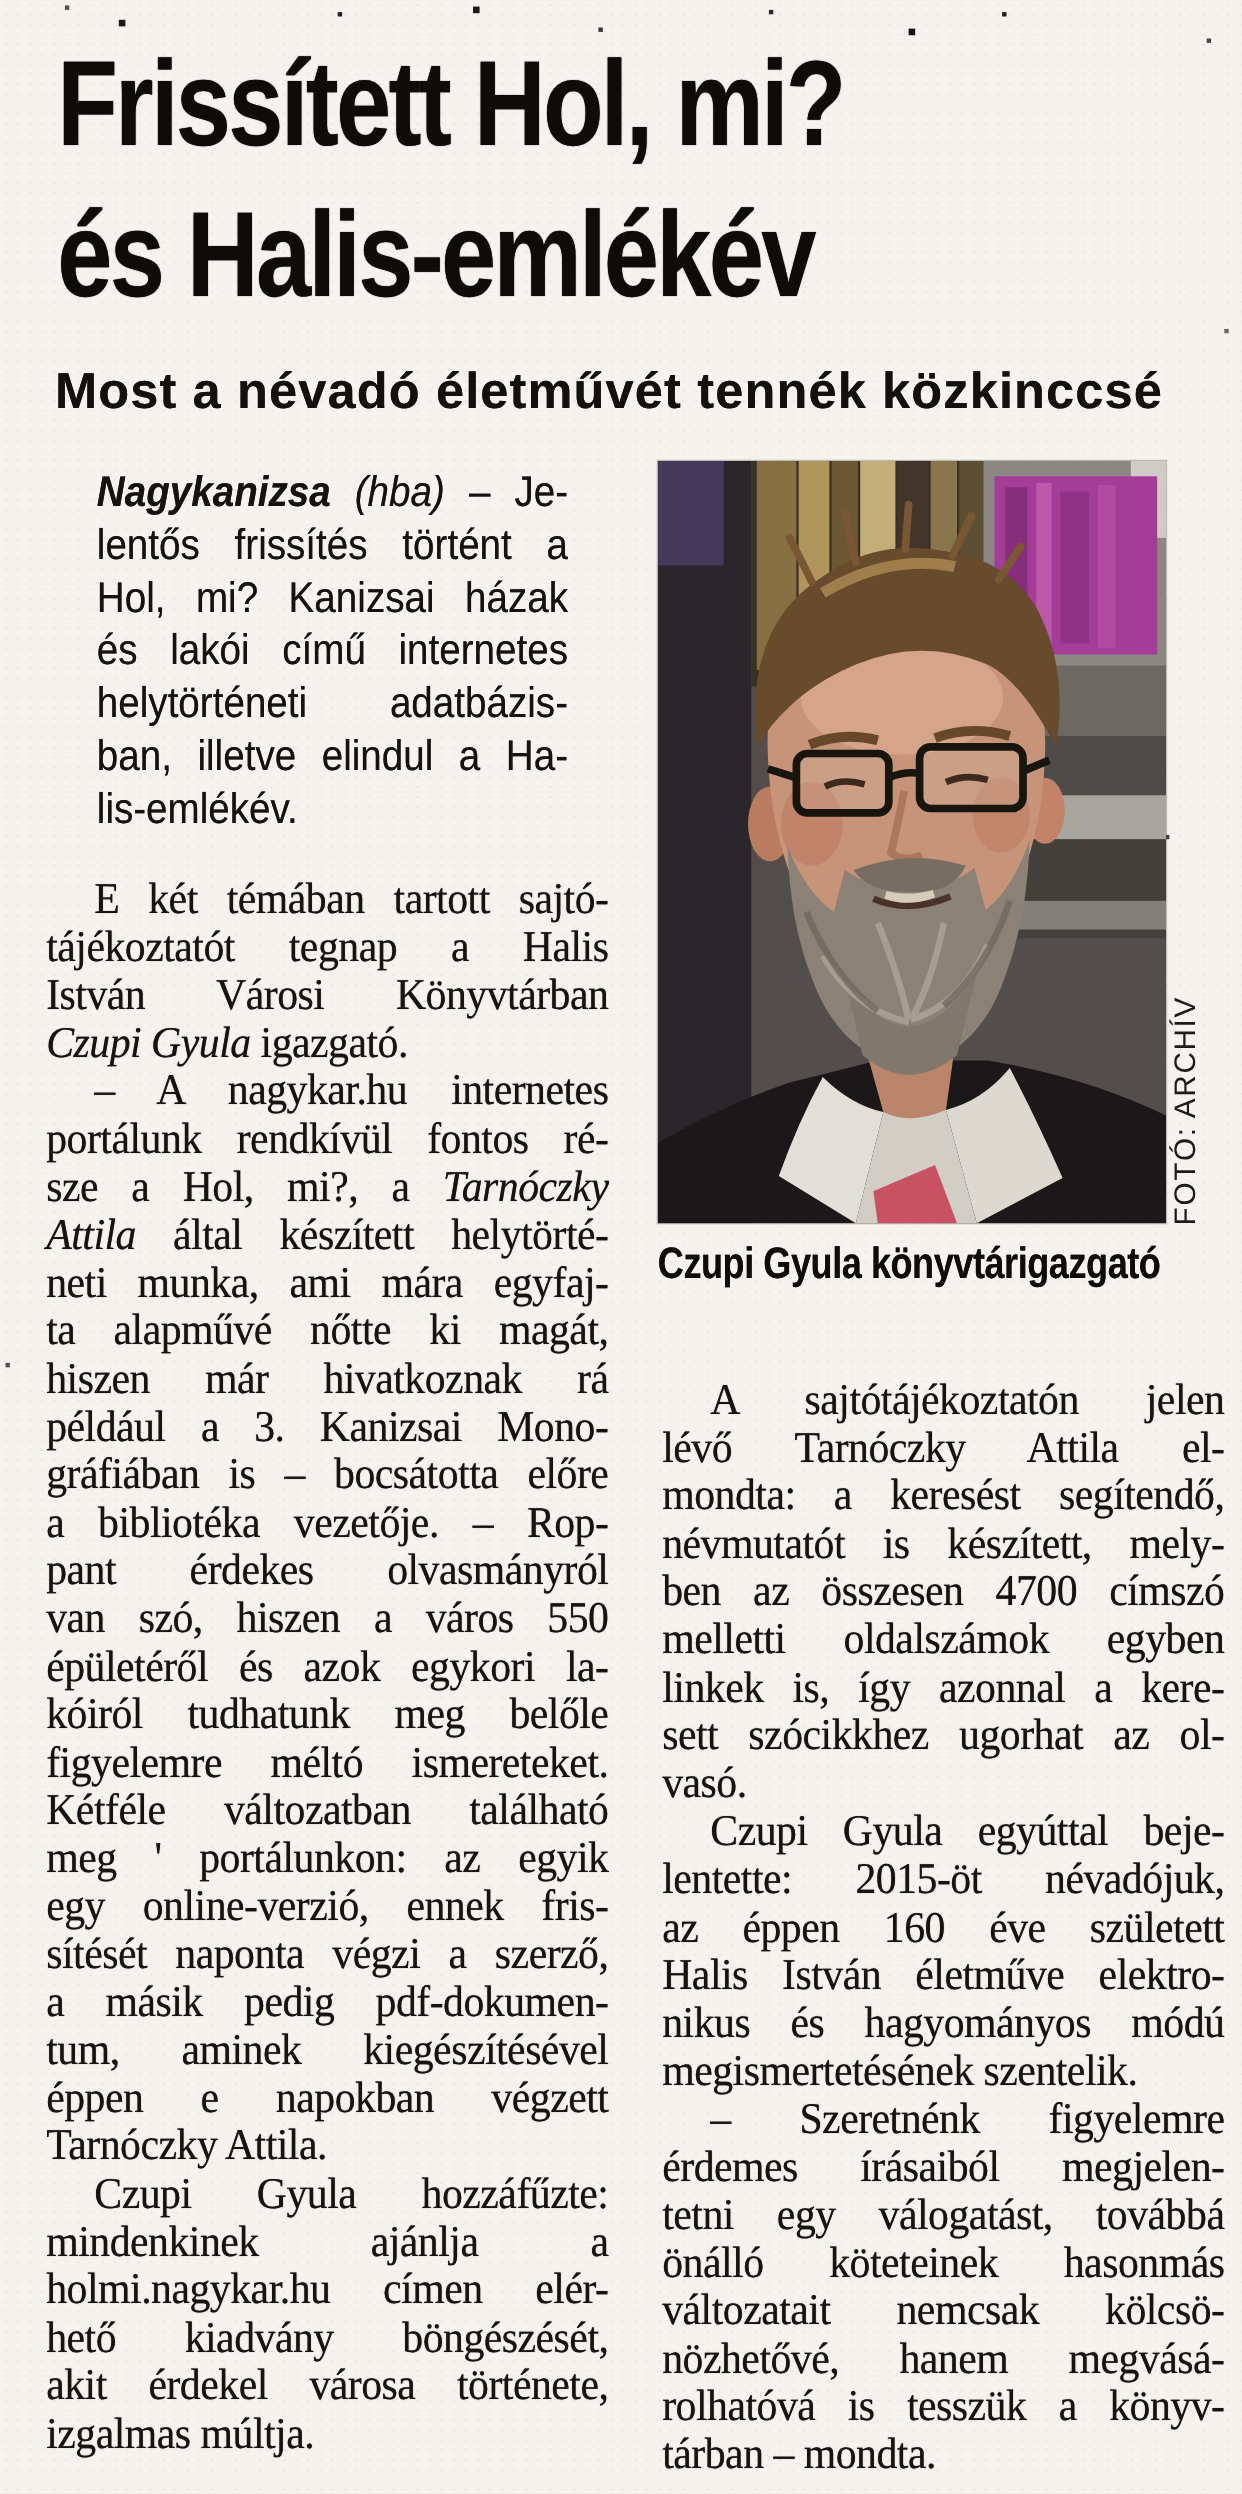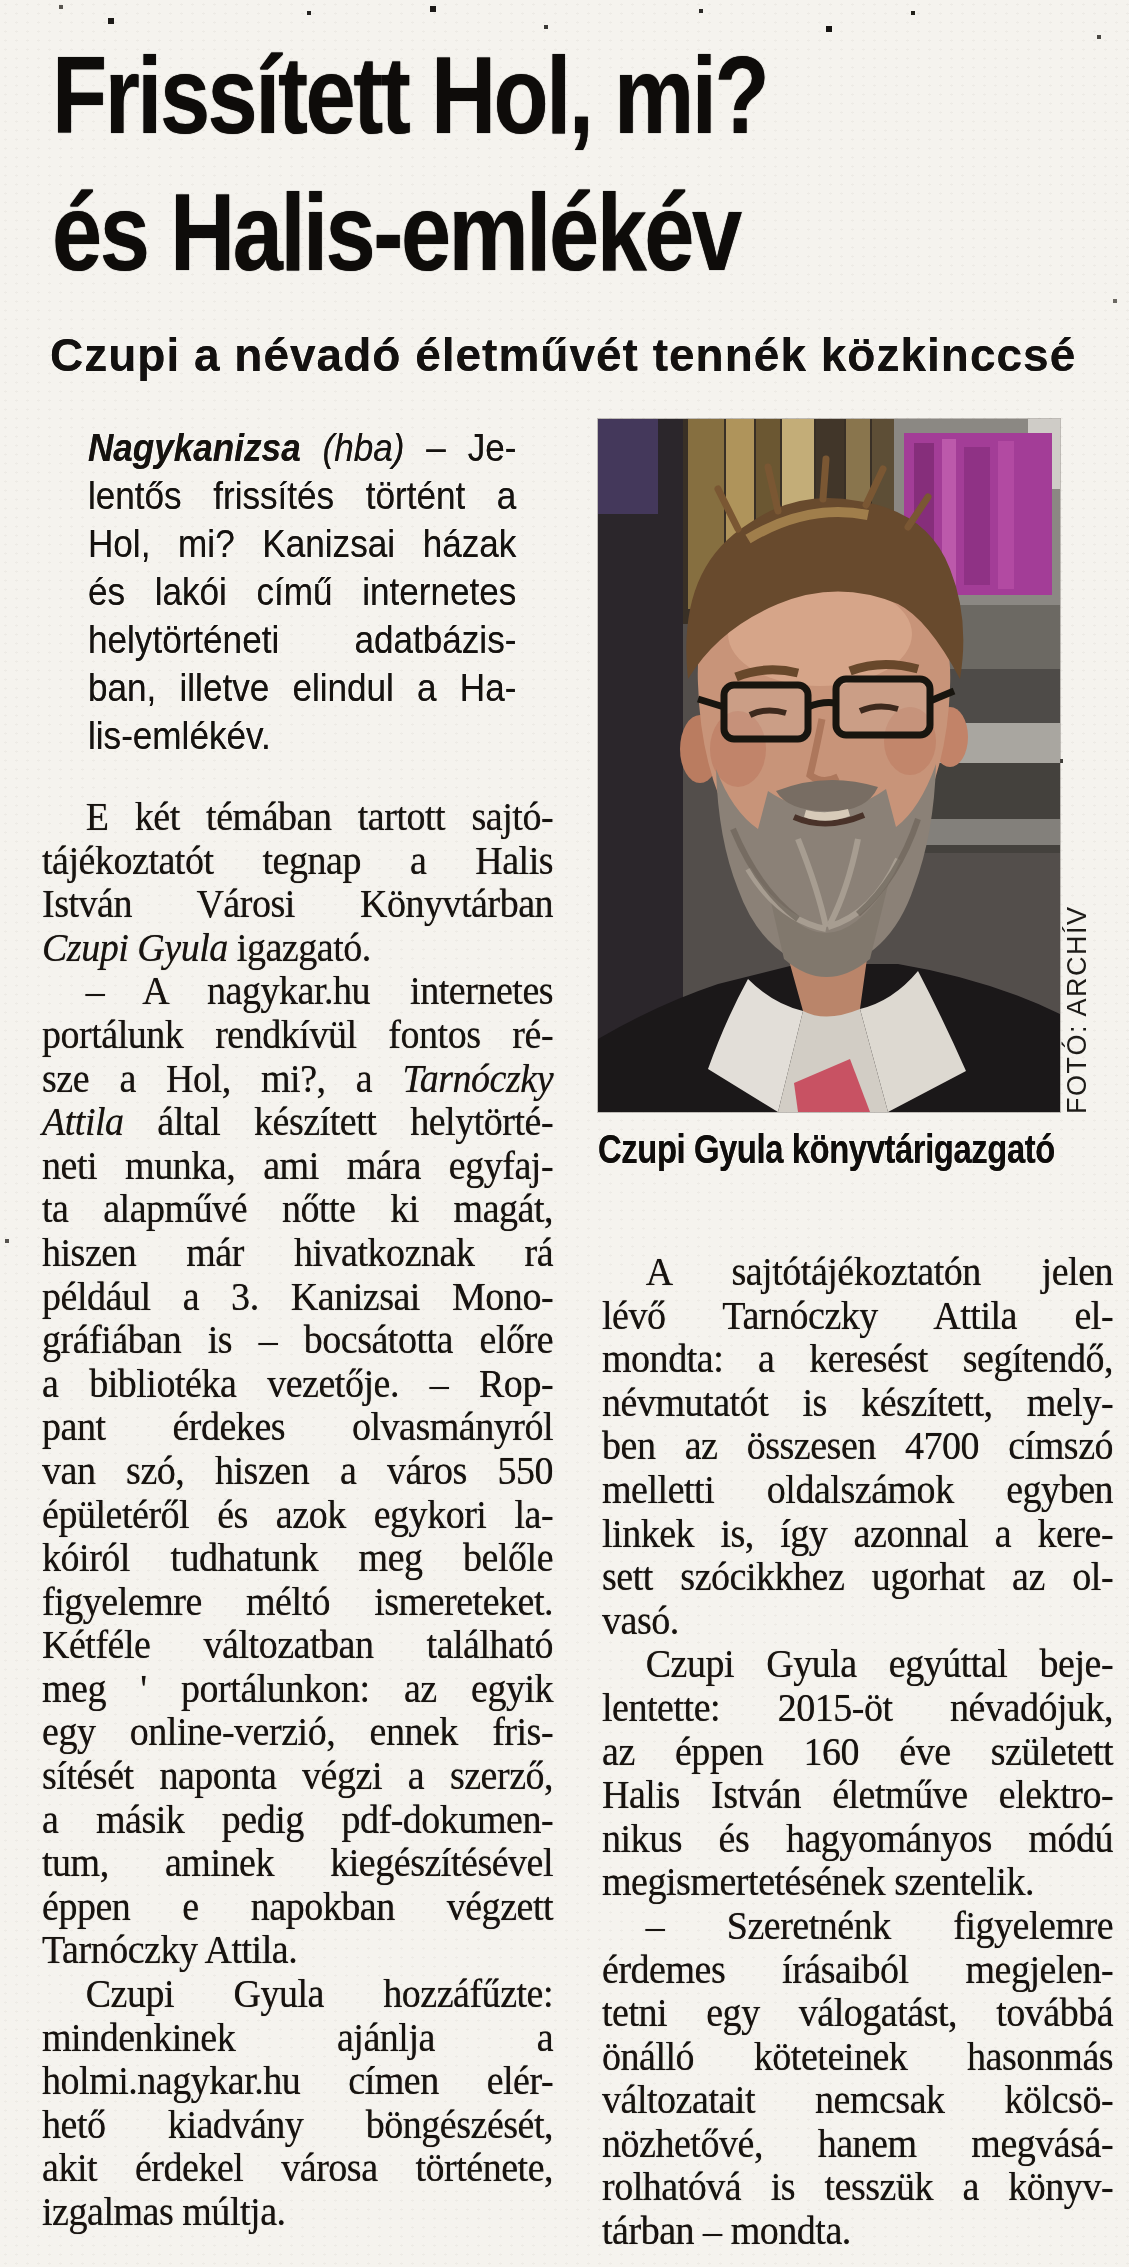--- a/index.html
+++ b/index.html
@@ -78,21 +78,21 @@
 
 <div class="page">
 
   <div class="specks"></div>
 
   <h1 class="headline">
     <div>Frissített Hol, mi?</div>
     <div>és Halis-emlékév</div>
   </h1>
 
-  <h2 class="subhead">Czupi a névadó életművét tennék közkinccsé</h2>
+  <h2 class="subhead">Most a névadó életművét tennék közkinccsé</h2>
 
   <section class="lead autofit">
       <div class="bl first" style=""><span class="seg-bi">Nagykanizsa</span><span class="seg-i"> (hba) </span>– Je-</div>
       <div class="bl" style="">lentős frissítés történt a</div>
       <div class="bl" style="">Hol, mi? Kanizsai házak</div>
       <div class="bl" style="">és lakói című internetes</div>
       <div class="bl" style="">helytörténeti adatbázis-</div>
       <div class="bl" style="">ban, illetve elindul a Ha-</div>
       <div class="bl last" style="">lis-emlékév.</div>
     </section>

